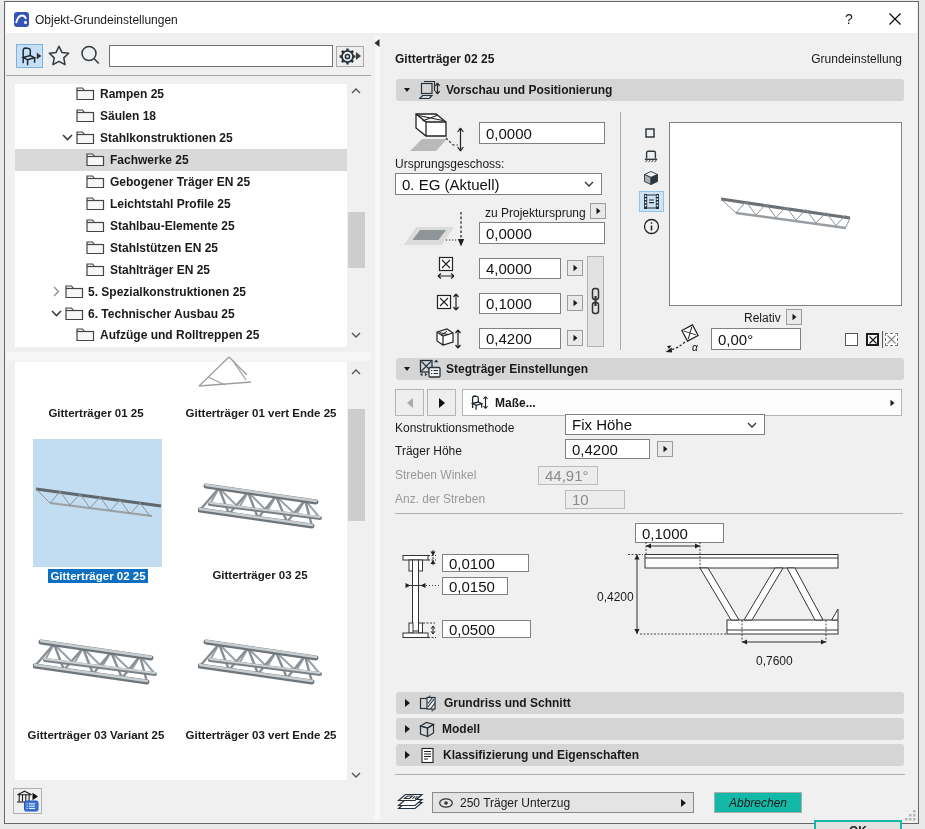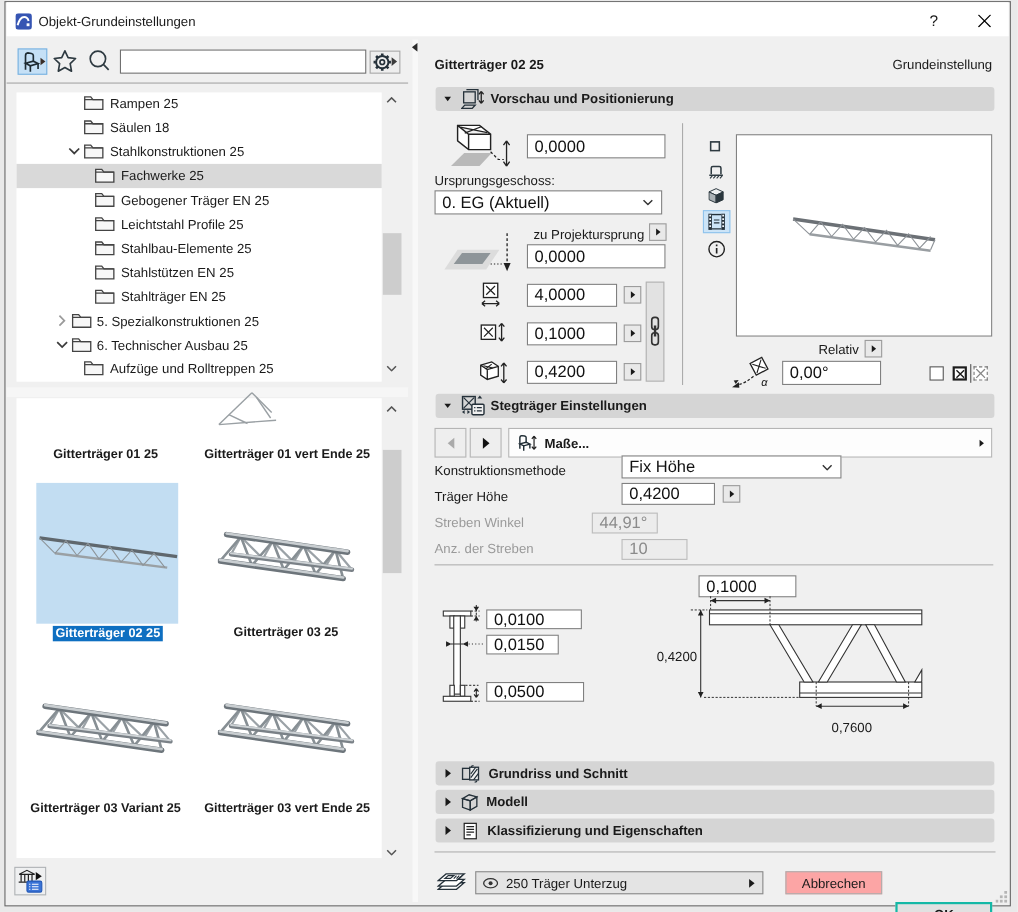--- a/index.html
+++ b/index.html
@@ -59,21 +59,21 @@
     </g>
   </svg>
 <div class="abs" style="left:356px;top:52px;width:0;height:0;border-left:5px solid #3c3c3c;border-top:4.5px solid transparent;border-bottom:4.5px solid transparent;"></div>
 <div class="abs" style="left:375px;top:36px;width:5px;height:784px;background:#f8f8f8;"></div>
 <svg class="abs" style="left:374px;top:39px" width="6" height="8">
     <path d="M5.5 0 L0.5 4 L5.5 8 z" fill="#2b2b2b"></path>
   </svg>
 <div class="abs" style="left:6px;top:75px;width:365px;height:1px;background:#a5a5a5;"></div>
 
 <div class="abs" style="left:15px;top:84px;width:332px;height:263px;background:#fff;"></div>
-<div id="tree" class="abs" style="left:15px;top:84px;width:332px;height:263px;">
+<div id="tree" class="abs" style="left:15px;top:84px;width:332px;height:263px;font-weight:bold;">
     <svg class="abs" style="left:61px;top:2px" width="19" height="15" viewBox="0 0 19 15">
       <path d="M1 2 h5.5 l2 2.5 h9 v9 h-16.5 z" fill="#f7f7f7" stroke="#444" stroke-width="1.2"></path>
       <path d="M1 4.5 h16.5" stroke="#444" stroke-width="1.2" fill="none"></path>
     </svg>
     <div class="lbl" style="left:85px;top:3px;">Rampen 25</div>
     <svg class="abs" style="left:61px;top:24px" width="19" height="15" viewBox="0 0 19 15">
       <path d="M1 2 h5.5 l2 2.5 h9 v9 h-16.5 z" fill="#f7f7f7" stroke="#444" stroke-width="1.2"></path>
       <path d="M1 4.5 h16.5" stroke="#444" stroke-width="1.2" fill="none"></path>
     </svg>
     <div class="lbl" style="left:85px;top:25px;">Säulen 18</div>
@@ -574,21 +574,21 @@
  <path d="M18 3 L15.5 5.8 M20.5 3 L18 5.8 M23 3 L20.5 5.8" stroke="#25313a" stroke-width="1.1"></path>
 </svg>
 <div class="abs" style="left:432px;top:792px;width:262px;height:21px;background:#e4e4e4;border:1px solid #8a8a8a;box-sizing:border-box;display:flex;align-items:center;">
  <svg style="margin-left:6px" width="14" height="10" viewBox="0 0 14 10">
       <ellipse cx="7" cy="5" rx="6.3" ry="4.2" fill="none" stroke="#333" stroke-width="1.2"></ellipse>
       <circle cx="7" cy="5" r="1.8" fill="#333"></circle>
     </svg>
  <span style="margin-left:7px">250 Träger Unterzug</span>
  <span class="tri-r" style="position:absolute;left:248px;"></span>
 </div>
-<div class="abs" style="left:714px;top:792px;width:88px;height:21px;background:#fca5a5;border:1px solid #adadad;box-sizing:border-box;display:flex;align-items:center;justify-content:center;">Abbrechen</div>
+<div class="abs" style="left:714px;top:792px;width:88px;height:21px;background:#14b8a6;border:1px solid #adadad;box-sizing:border-box;display:flex;align-items:center;justify-content:center;font-style:italic;">Abbrechen</div>
 <div class="abs" style="left:814px;top:820px;width:88px;height:22px;background:#e1e1e1;border:2px solid #14b8a6;box-sizing:border-box;display:flex;align-items:center;justify-content:center;font-weight:bold;">OK</div>
 <svg class="abs" style="left:905px;top:810px" width="12" height="12">
     <g fill="#b5b5b5">
       <rect x="8" y="0" width="2.5" height="2.5"></rect>
       <rect x="4" y="4" width="2.5" height="2.5"></rect>
       <rect x="8" y="4" width="2.5" height="2.5"></rect>
       <rect x="0" y="8" width="2.5" height="2.5"></rect>
       <rect x="4" y="8" width="2.5" height="2.5"></rect>
       <rect x="8" y="8" width="2.5" height="2.5"></rect>
     </g>

